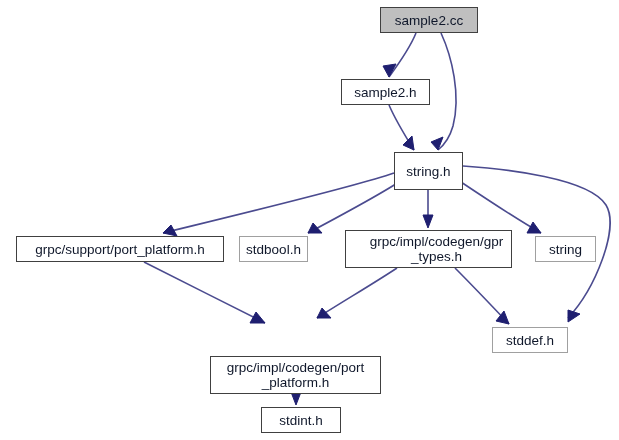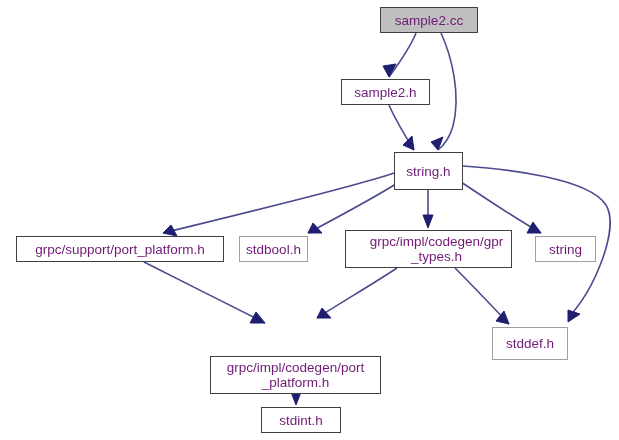--- a/index.html
+++ b/index.html
@@ -28,21 +28,21 @@
   }
   .node {
     position: absolute;
     box-sizing: border-box;
     display: flex;
     align-items: center;
     justify-content: center;
     text-align: center;
     font-size: 13.5px;
     line-height: 15px;
-    color: #701a75;
+    color: #0f172a;
     background: #ffffff;
     border: 1px solid #a0a0a0;
     white-space: pre-line;
     letter-spacing: 0px;
     z-index: 2;
   }
   
   .node.local {
     border: 1.6px solid #404040;
   }
@@ -116,17 +116,17 @@
       <div class="node current" style="left: 380px; top: 7px; width: 98px; height: 26px;"><span class="label">sample2.cc</span></div>
       <div class="node local" style="left: 341px; top: 79px; width: 89px; height: 26px;"><span class="label">sample2.h</span></div>
       <div class="node local" style="left: 394px; top: 152px; width: 69px; height: 38px;"><span class="label">string.h</span></div>
       <div class="node local" style="left: 16px; top: 236px; width: 208px; height: 26px;"><span class="label">grpc/support/port_platform.h</span></div>
       <div class="node external" style="left: 239px; top: 236px; width: 69px; height: 26px;"><span class="label">stdbool.h</span></div>
       <div class="node local" style="left: 345px; top: 230px; width: 167px; height: 38px; padding-left: 16px;"><span class="label">grpc/impl/codegen/gpr
 _types.h</span></div>
       <div class="node external" style="left: 535px; top: 236px; width: 61px; height: 26px;"><span class="label">string</span></div>
       <div class="node local" style="left: 210px; top: 320px; width: 171px; height: 38px; margin-top: 36px;"><span class="label">grpc/impl/codegen/port
 _platform.h</span></div>
-      <div class="node external" style="left: 492px; top: 327px; width: 76px; height: 33px;"><span class="label">stddef.h</span></div>
+      <div class="node external" style="left: 492px; top: 327px; width: 76px; height: 26px;"><span class="label">stddef.h</span></div>
       <div class="node local" style="left: 261px; top: 407px; width: 80px; height: 26px;"><span class="label">stdint.h</span></div>
     </div>
 
 </div>
 
 </body></html>

